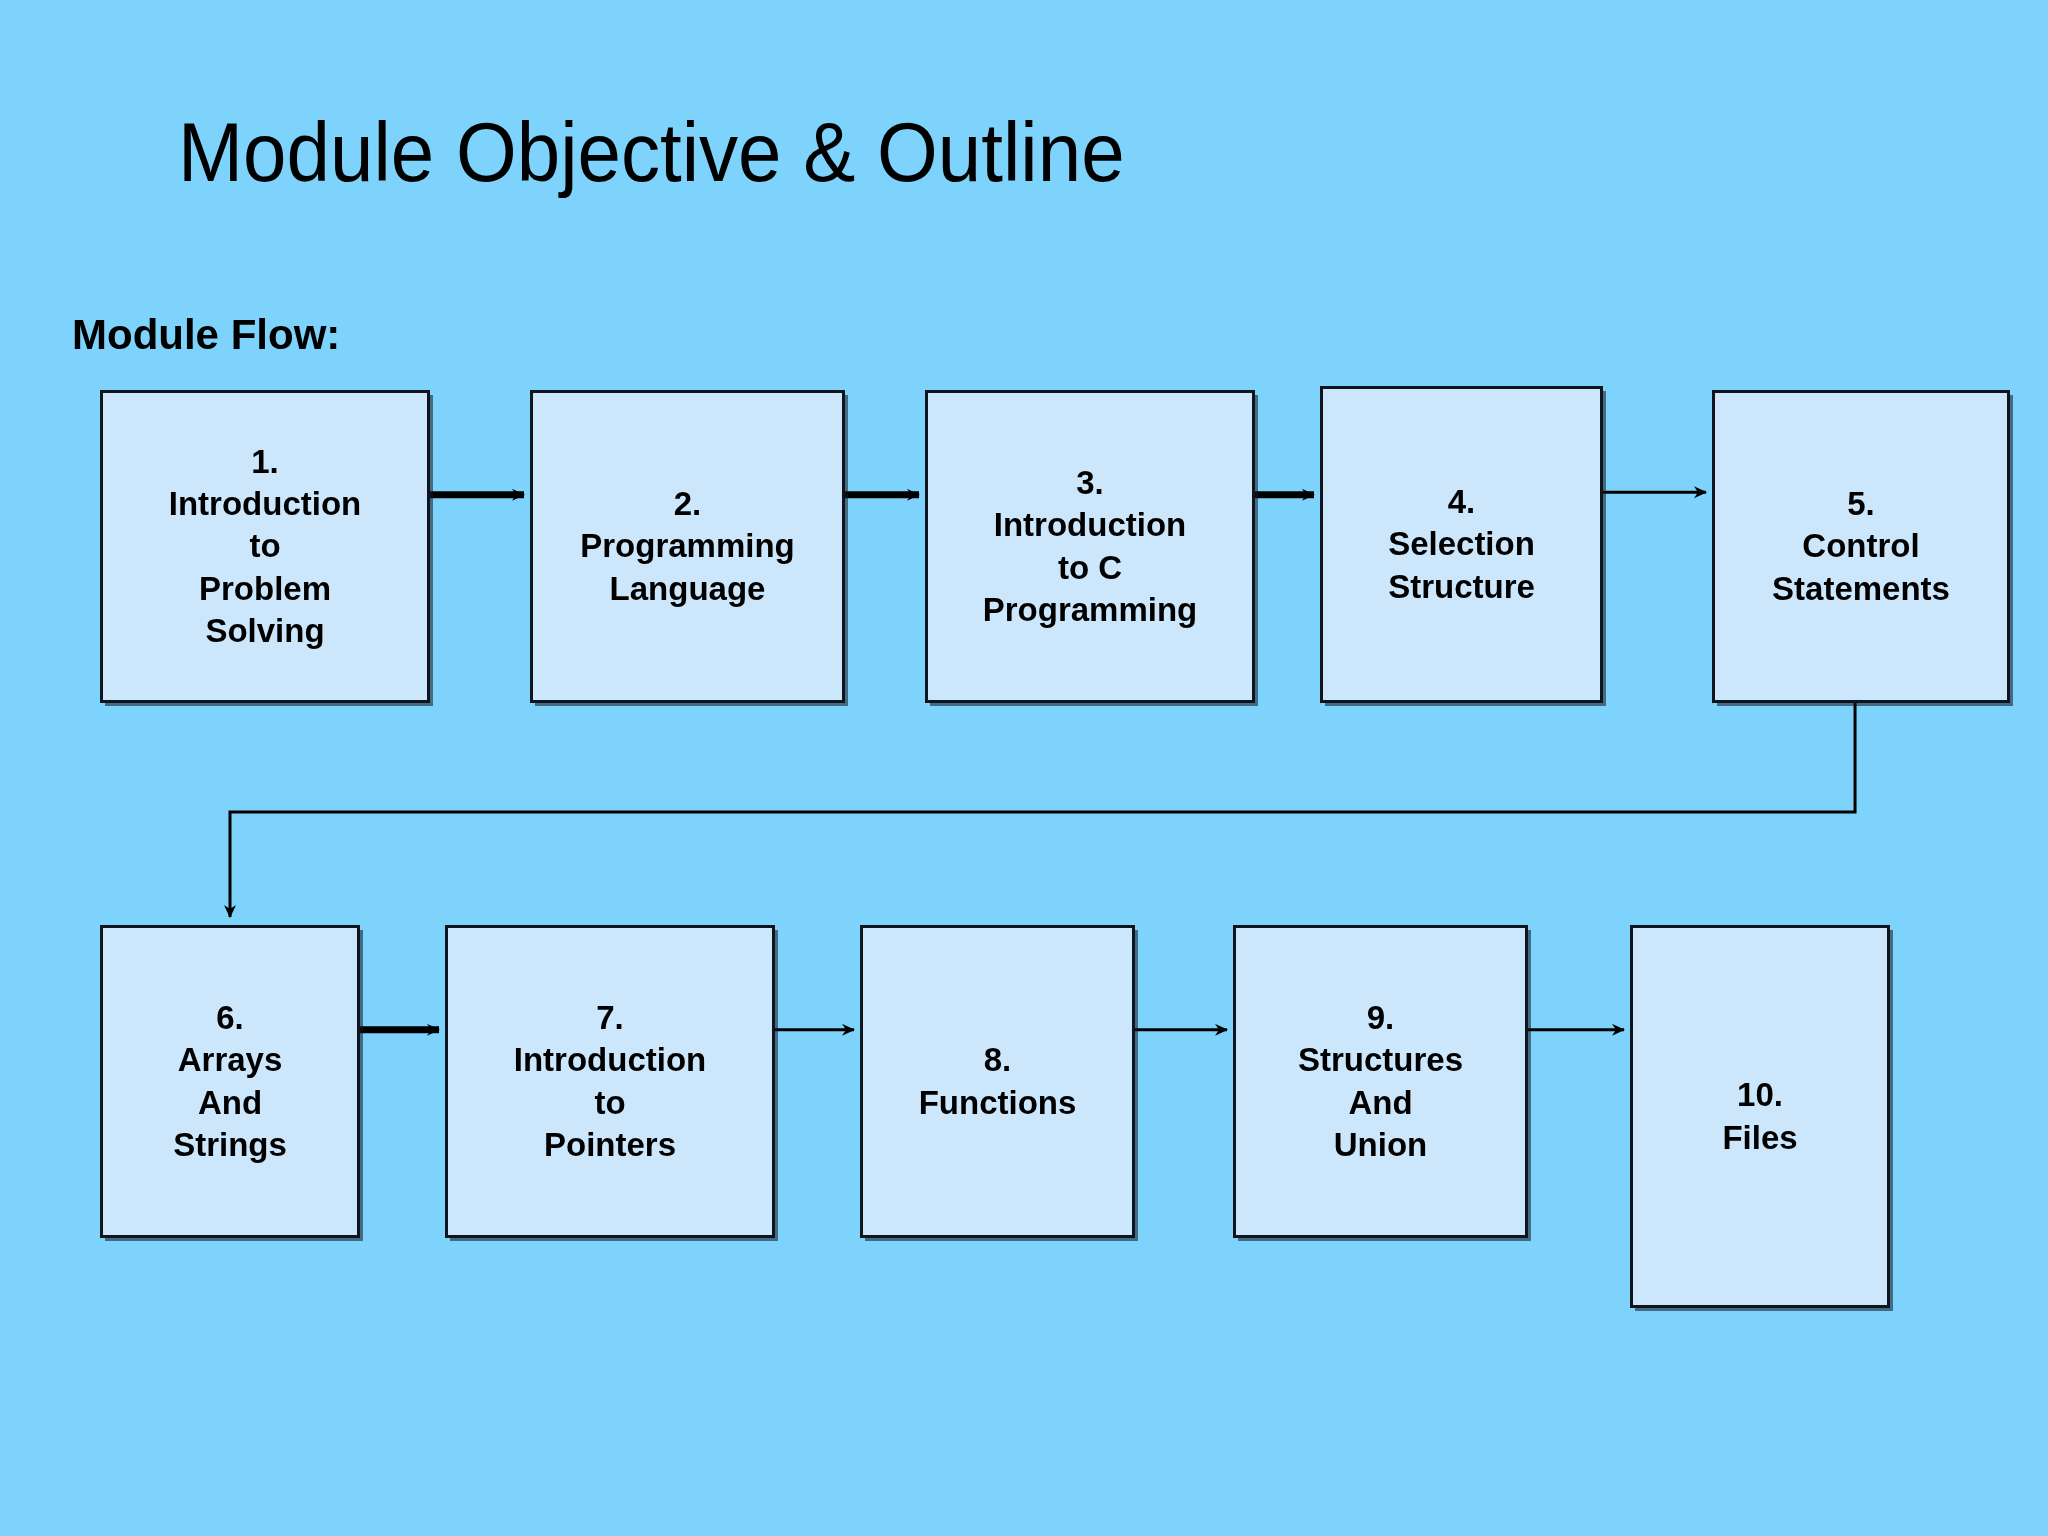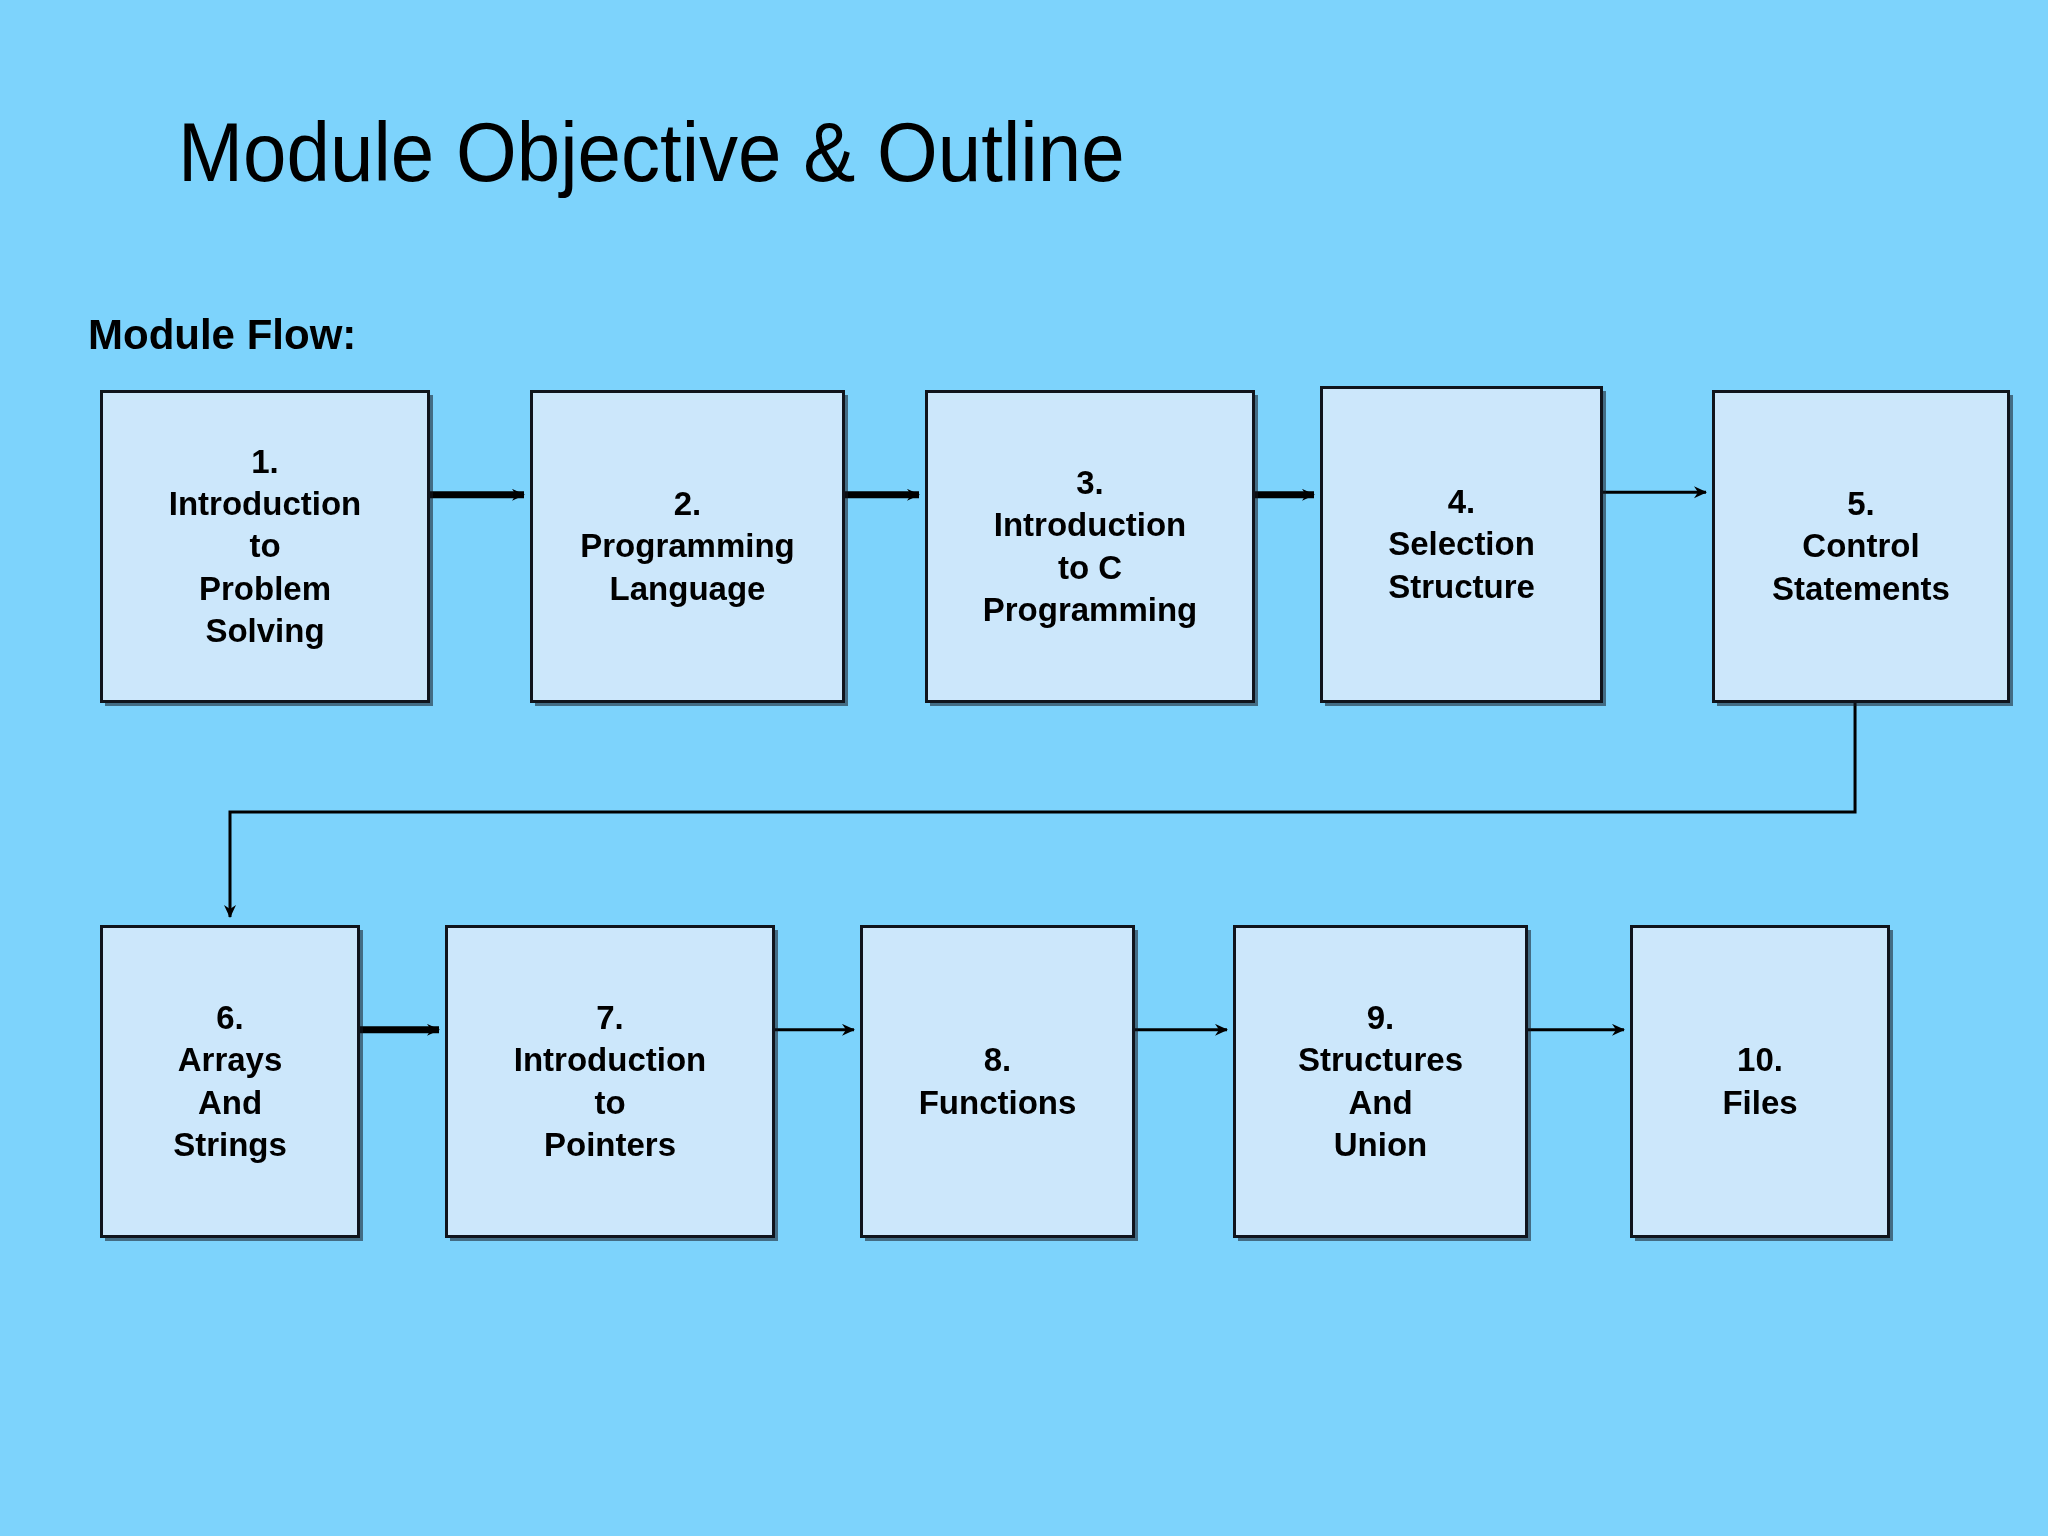--- a/index.html
+++ b/index.html
@@ -23,21 +23,21 @@
     font-weight: 400;
     color: #000000;
     letter-spacing: 0px;
     white-space: nowrap;
     line-height: 1;
     transform: scaleX(0.93);
     transform-origin: left top;
   }
   #flow-label {
     position: absolute;
-    left: 88px;
+    left: 72px;
     top: 314px;
     font-size: 42px;
     font-weight: bold;
     color: #000000;
     white-space: nowrap;
     line-height: 1;
   }
   .flow-box {
     position: absolute;
     background: #cce7fb;
@@ -143,19 +143,19 @@
       <div class="flow-box" style="left: 860px; top: 925px; width: 275px; height: 313px;">
         <span class="box-text">8.
 Functions</span>
       </div>
       <div class="flow-box" style="left: 1233px; top: 925px; width: 295px; height: 313px;">
         <span class="box-text">9.
 Structures
 And
 Union</span>
       </div>
-      <div class="flow-box" style="left: 1630px; top: 925px; width: 260px; height: 313px;">
+      <div class="flow-box" style="left: 1630px; top: 925px; width: 260px; height: 383px;">
         <span class="box-text">10.
 Files</span>
       </div>
     </div>
 
 </div>
 
 </body></html>

